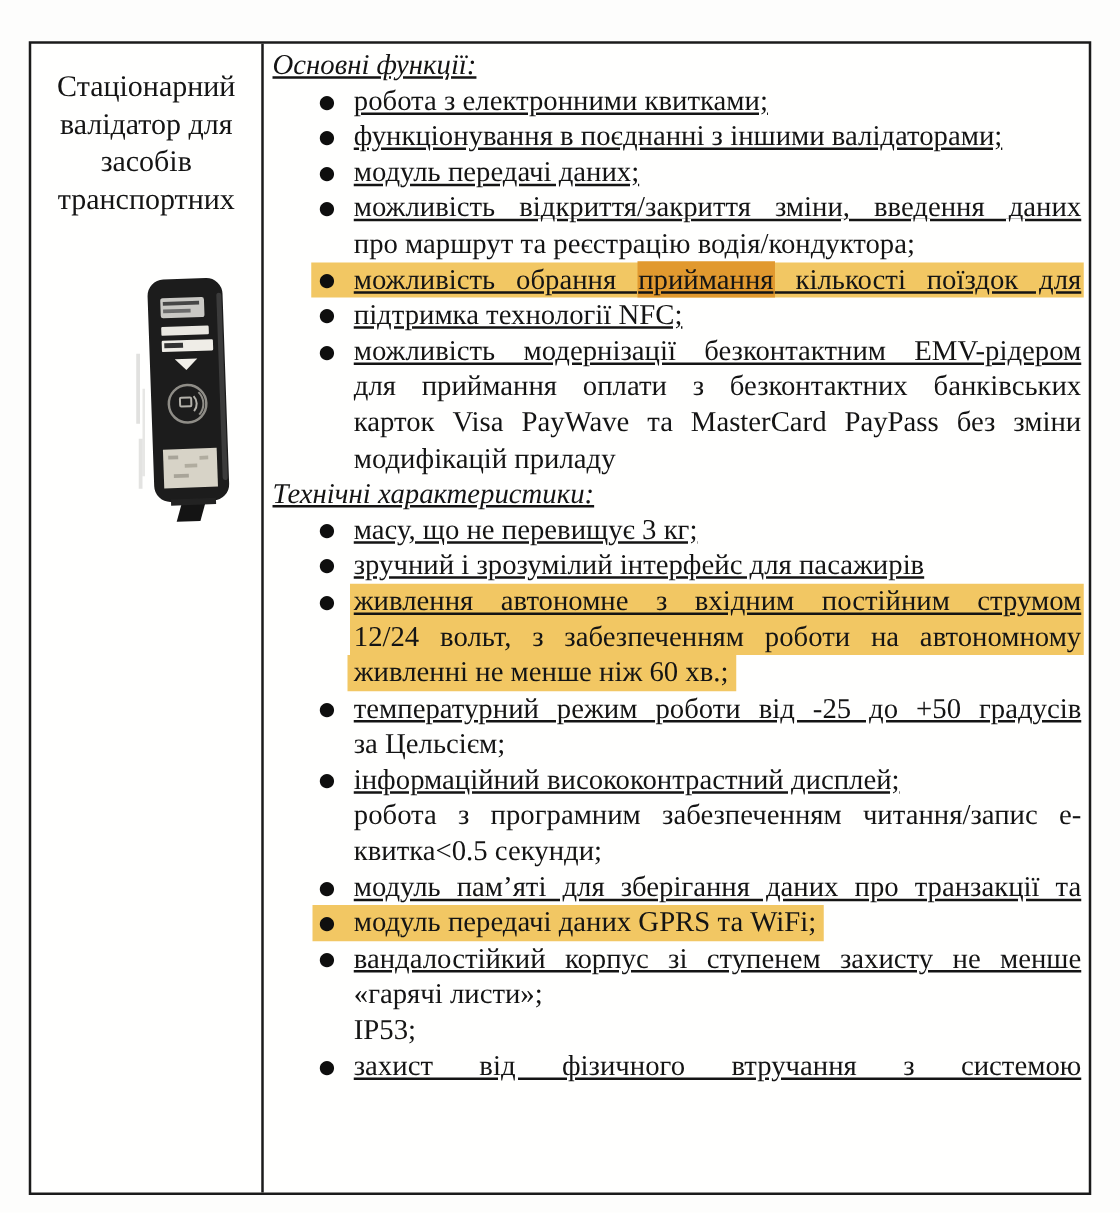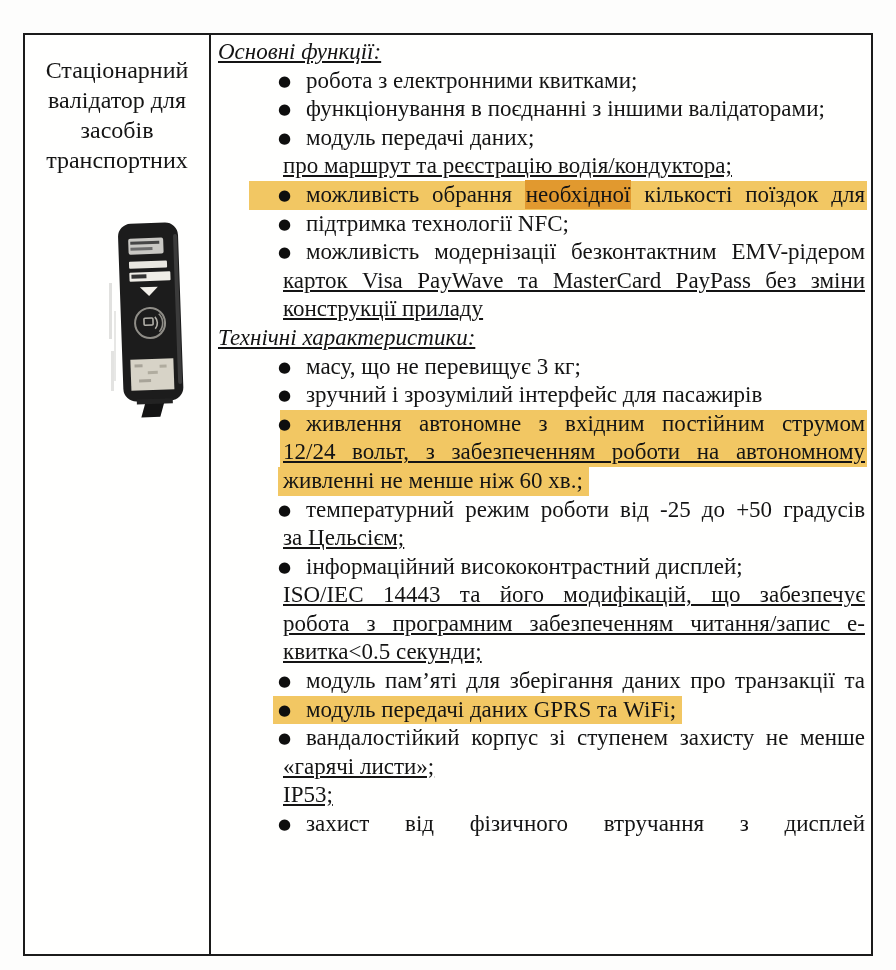--- a/index.html
+++ b/index.html
@@ -20,22 +20,22 @@
   .device-fig{margin:46px 0 0 68px;width:90px;height:204px;}
   .cell-right{
     flex:1;box-sizing:border-box;padding:3px 4px 0 0;overflow:hidden;
   }
   .ln{
     position:relative;font-size:23px;line-height:28.6px;height:28.6px;
     padding-right:2px;
   }
   .ln > span{position:relative;z-index:1;}
   .ln.head{padding-left:7px;font-style:italic;text-decoration:underline;}
-  .ln.bullet{padding-left:67px;}
-  .ln.cont{padding-left:72px;text-decoration:underline;}
+  .ln.bullet{padding-left:44px;text-decoration:underline;}
+  .ln.cont{padding-left:72px;}
   .j{text-align:justify;text-align-last:justify;}
   .dot{
     display:inline-block;width:28px;font-size:15px;vertical-align:2px;
     font-family:"DejaVu Sans",sans-serif;color:#0e0e0e;
   }
   
   .hl-band-bullet::before,.hl-band-text::before{
     content:"";position:absolute;top:0;bottom:0;right:0;z-index:0;
     background:var(--hl-yellow,#F2C763);
   }
@@ -87,40 +87,41 @@
           <rect x="28" y="178" width="36" height="5" fill="#222222"></rect>
         </g>
       </svg>
     </div>
 
     <div class="cell-right">
       <div class="ln head"><span>Основні функції:</span></div>
       <div class="ln bullet"><span class="dot">●</span><span>робота з електронними квитками;</span></div>
       <div class="ln bullet"><span class="dot">●</span><span>функціонування в поєднанні з іншими валідаторами;</span></div>
       <div class="ln bullet"><span class="dot">●</span><span>модуль передачі даних;</span></div>
+      <div class="ln bullet j"><span class="dot">●</span><span>можливість відкриття/закриття зміни, введення даних</span></div>
       <div class="ln cont"><span>про маршрут та реєстрацію водія/кондуктора;</span></div>
-      <div class="ln bullet j hl-band-bullet"><span class="dot">●</span><span><span>можливість обрання </span><span class="seg-orange">необхідної</span><span> кількості поїздок для</span></span></div>
+      <div class="ln bullet j hl-band-bullet"><span class="dot">●</span><span><span>можливість обрання </span><span class="seg-orange">приймання</span><span> кількості поїздок для</span></span></div>
       <div class="ln bullet"><span class="dot">●</span><span>підтримка технології NFC;</span></div>
       <div class="ln bullet j"><span class="dot">●</span><span>можливість модернізації безконтактним EMV-рідером</span></div>
+      <div class="ln cont j"><span>для приймання оплати з безконтактних банківських</span></div>
       <div class="ln cont j"><span>карток Visa PayWave та MasterCard PayPass без зміни</span></div>
-      <div class="ln cont"><span>конструкції приладу</span></div>
+      <div class="ln cont"><span>модифікацій приладу</span></div>
       <div class="ln head"><span>Технічні характеристики:</span></div>
       <div class="ln bullet"><span class="dot">●</span><span>масу, що не перевищує 3 кг;</span></div>
       <div class="ln bullet"><span class="dot">●</span><span>зручний і зрозумілий інтерфейс для пасажирів</span></div>
       <div class="ln bullet j hl-band-text"><span class="dot">●</span><span>живлення автономне з вхідним постійним струмом</span></div>
       <div class="ln cont j hl-band-text"><span>12/24 вольт, з забезпеченням роботи на автономному</span></div>
       <div class="ln cont"><span class="hl-wrap"><span>живленні не менше ніж 60 хв.;</span></span></div>
       <div class="ln bullet j"><span class="dot">●</span><span>температурний режим роботи від -25 до +50 градусів</span></div>
       <div class="ln cont"><span>за Цельсієм;</span></div>
       <div class="ln bullet"><span class="dot">●</span><span>інформаційний висококонтрастний дисплей;</span></div>
-      <div class="ln cont j"><span>ISO/IEC 14443 та його модифікацій, що забезпечує</span></div>
       <div class="ln cont j"><span>робота з програмним забезпеченням читання/запис е-</span></div>
       <div class="ln cont"><span>квитка&lt;0.5 секунди;</span></div>
       <div class="ln bullet j"><span class="dot">●</span><span>модуль пам’яті для зберігання даних про транзакції та</span></div>
       <div class="ln bullet"><span class="hl-wrap"><span class="dot">●</span><span>модуль передачі даних GPRS та WiFi;</span></span></div>
       <div class="ln bullet j"><span class="dot">●</span><span>вандалостійкий корпус зі ступенем захисту не менше</span></div>
       <div class="ln cont"><span>«гарячі листи»;</span></div>
       <div class="ln cont"><span>IP53;</span></div>
-      <div class="ln bullet j"><span class="dot">●</span><span>захист від фізичного втручання з дисплей</span></div>
+      <div class="ln bullet j"><span class="dot">●</span><span>захист від фізичного втручання з системою</span></div>
     </div>
 
   </div>
 </div>
 
 </body></html>

